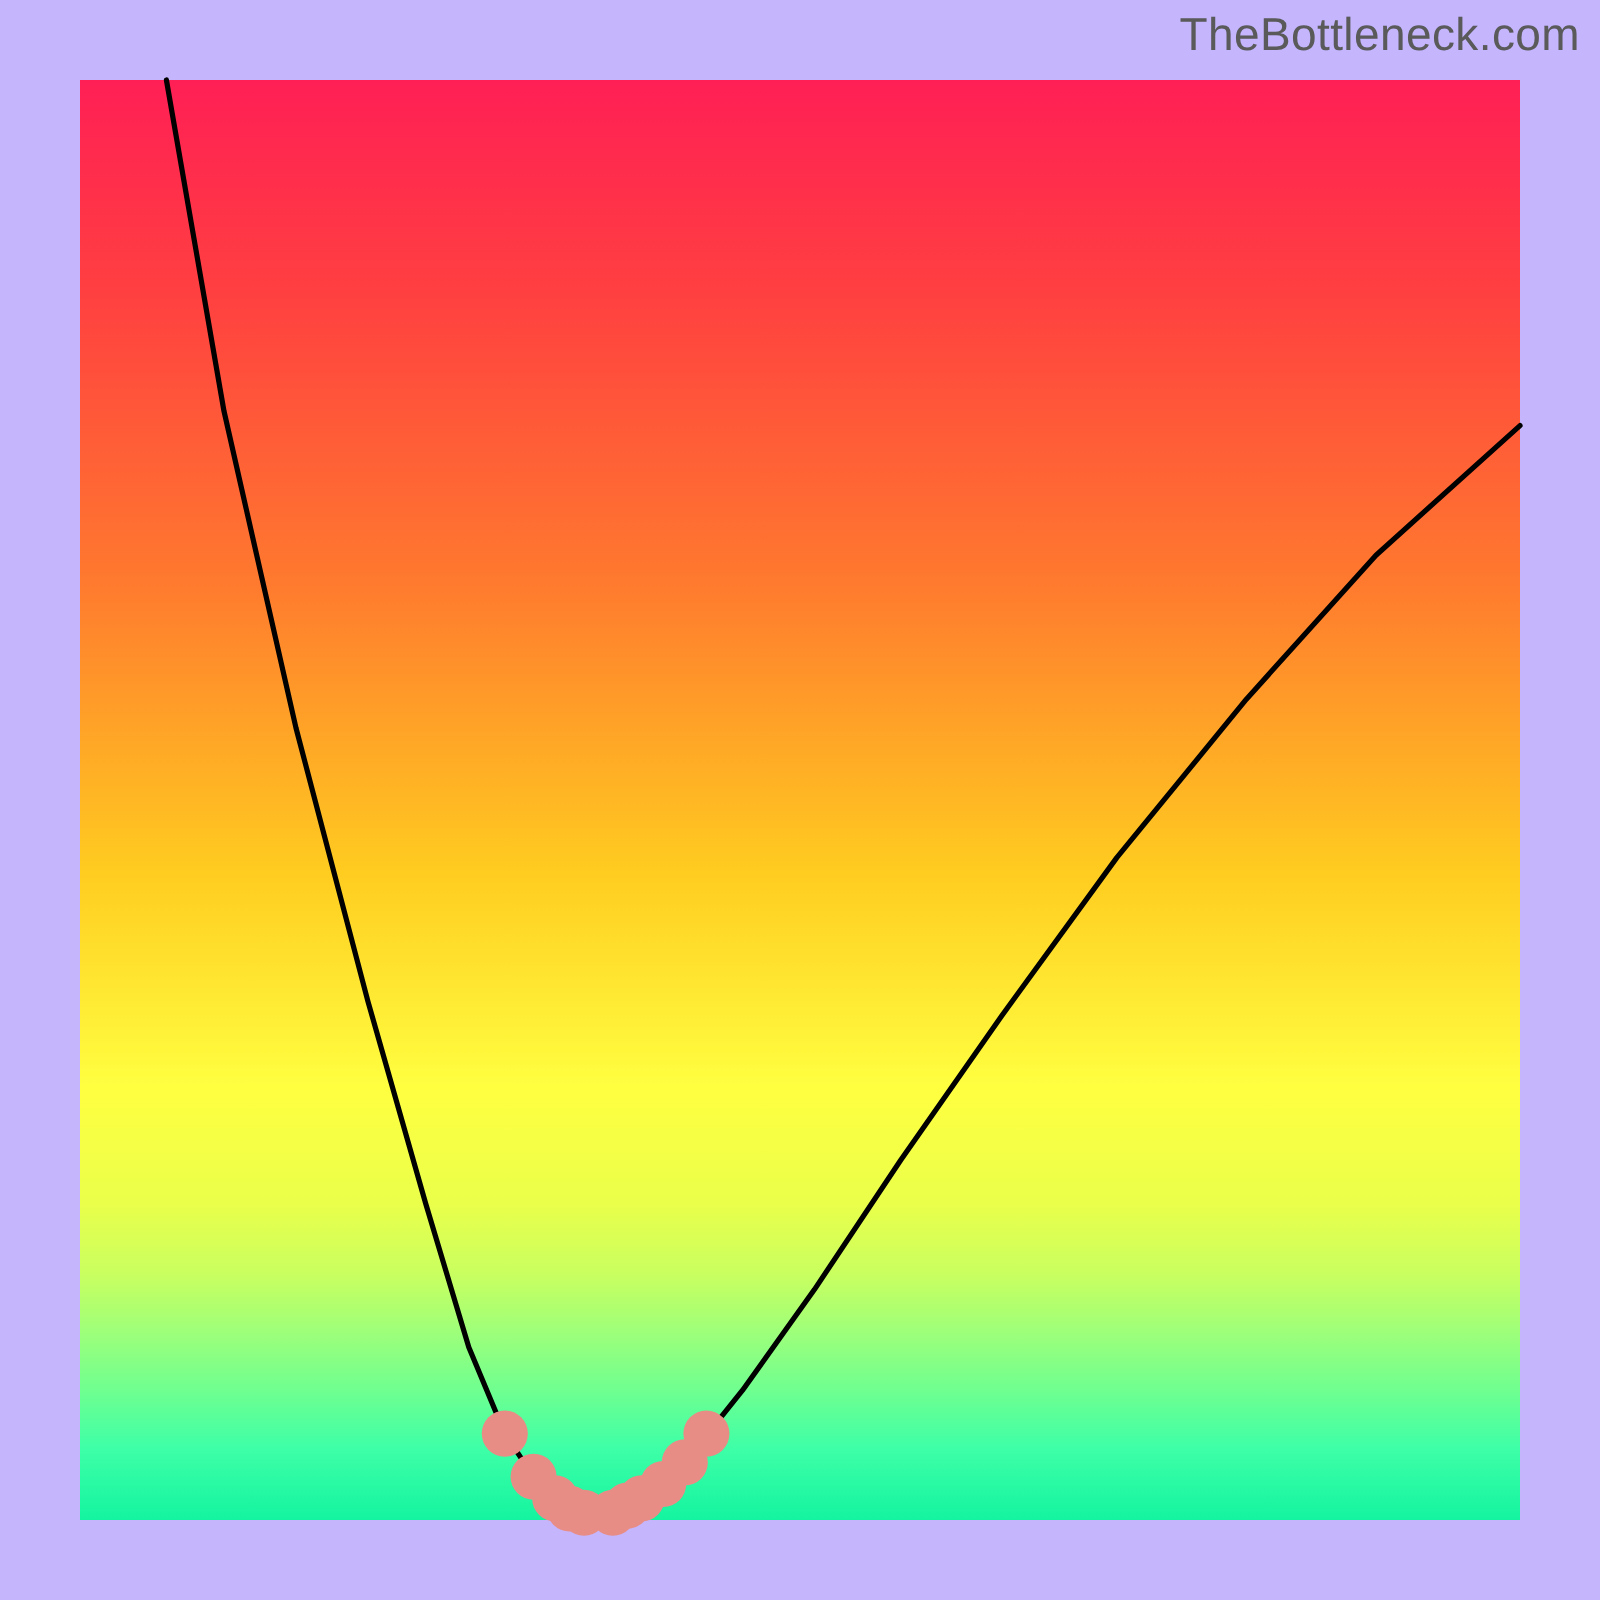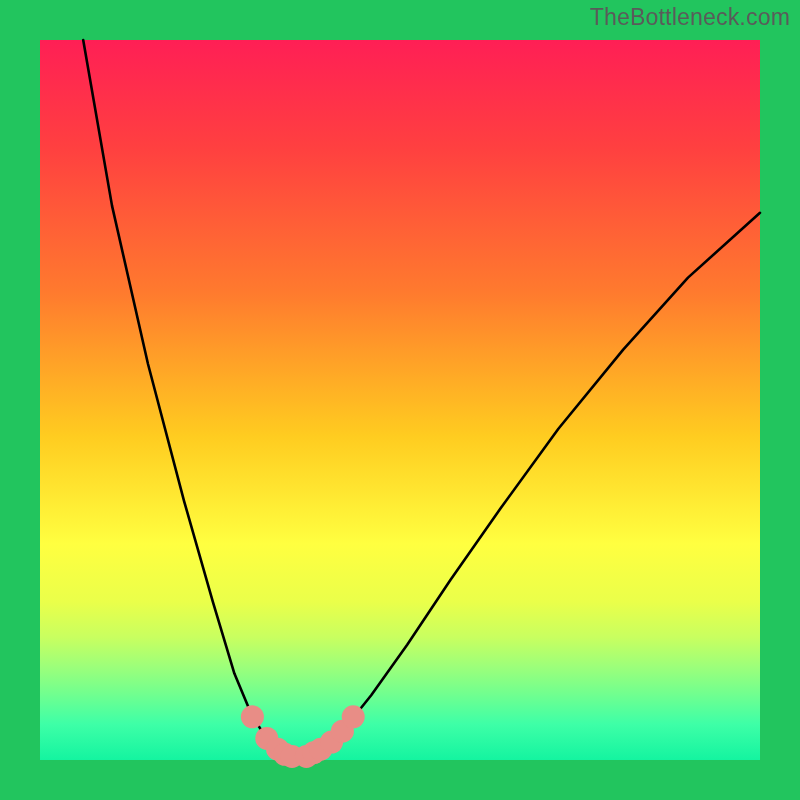--- a/index.html
+++ b/index.html
@@ -11,21 +11,21 @@
     overflow: hidden;
     position: relative;
     font-family: Arial, Helvetica, sans-serif;
   }
   .frame {
     position: absolute;
     left: 0;
     top: 0;
     width: 800px;
     height: 800px;
-    background: #22c55e;
+    background: #c4b5fd;
   }
   .plot-area {
     position: absolute;
     left: 40px;
     top: 40px;
     width: 720px;
     height: 720px;
     background: linear-gradient(
       to bottom,
       #ff1f55 0%,

